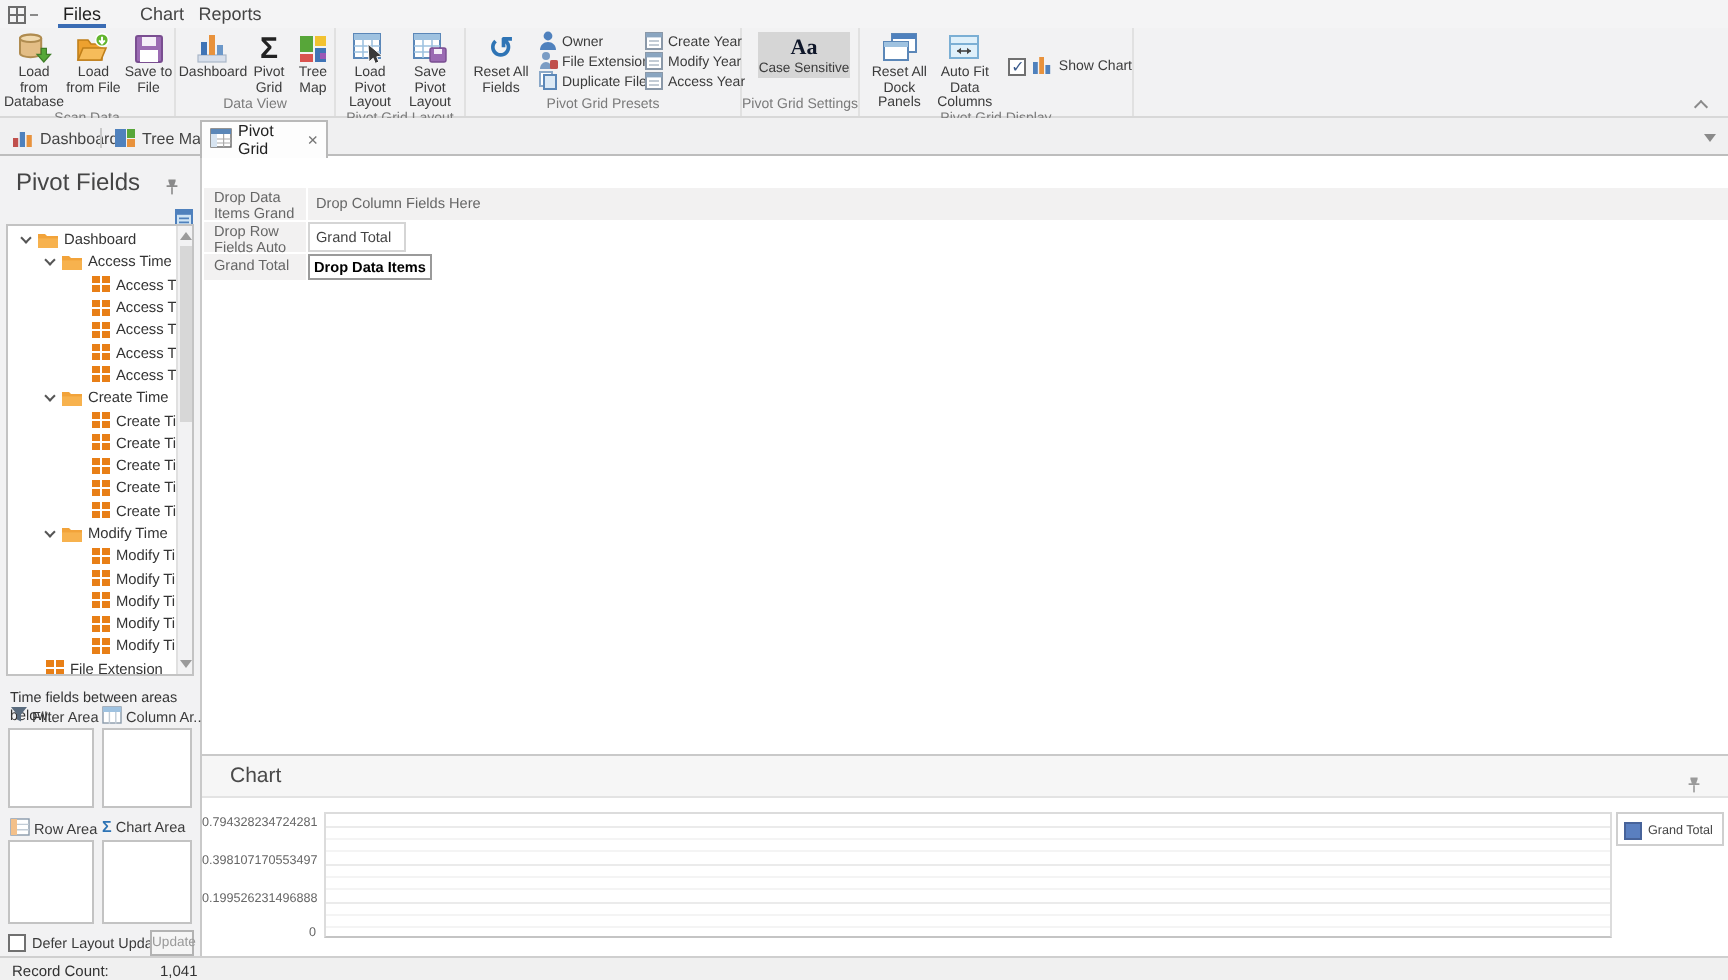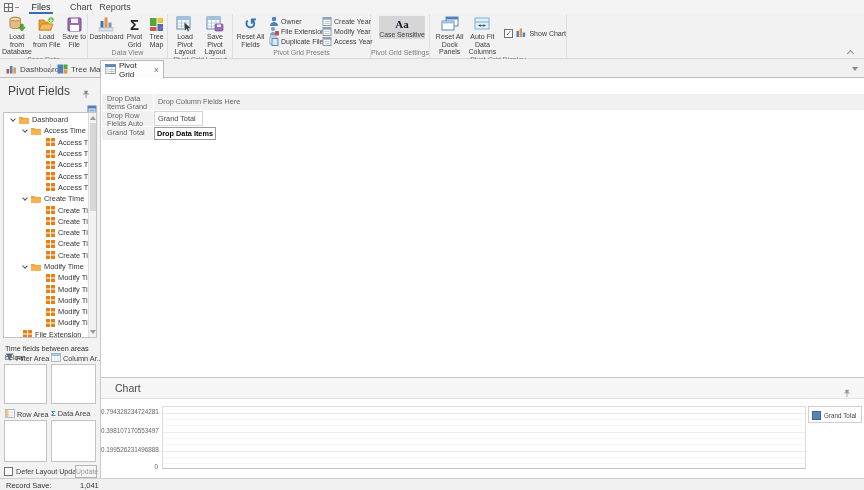--- a/index.html
+++ b/index.html
@@ -613,21 +613,21 @@
       <div class="arealbl" style="left:5px;top:331px;">
         <span><svg width="10" height="9">
               <rect x=".5" y=".5" width="9" height="8" fill="#fff" stroke="#8a9aaa" stroke-width=".7"></rect>
               <rect x=".5" y=".5" width="3" height="8" fill="#f3c08a"></rect>
               <path d="M3.5 3.2h6M3.5 5.9h6" stroke="#c2ccd6" stroke-width=".7"></path>
             </svg></span>
         <span>Row Area</span>
       </div>
       <div class="arealbl" style="left:51px;top:331px;">
         <span class="sigma-sm">Σ</span>
-        <span>Data Area</span>
+        <span>Chart Area</span>
       </div>
       <div class="areabox" style="left:4px;top:342px;width:43px;height:42px;"></div>
       <div class="areabox" style="left:51px;top:342px;width:45px;height:42px;"></div>
 
       <div class="deferrow">
         <span class="cbx" style="color:transparent;"></span>
         <span>Defer Layout Update</span>
       </div>
       <div class="updatebtn">Update</div>
     </div>
@@ -669,17 +669,17 @@
         </div>
         <div class="legend">
           <span class="legend-sq" id="legend-sq" style="background: rgb(90, 127, 192);"></span>
           <span class="legend-lbl">Grand Total</span>
         </div>
       </div>
     </div>
   </div>
 
   <div class="abs statusbar">
-    <span class="abs" style="left:6px;top:2px;">Record Save:</span>
+    <span class="abs" style="left:6px;top:2px;">Record Count:</span>
     <span class="abs" style="left:48px;top:2px;padding-left:32px;">1,041</span>
   </div>
 
 </div>
 
 </body></html>

